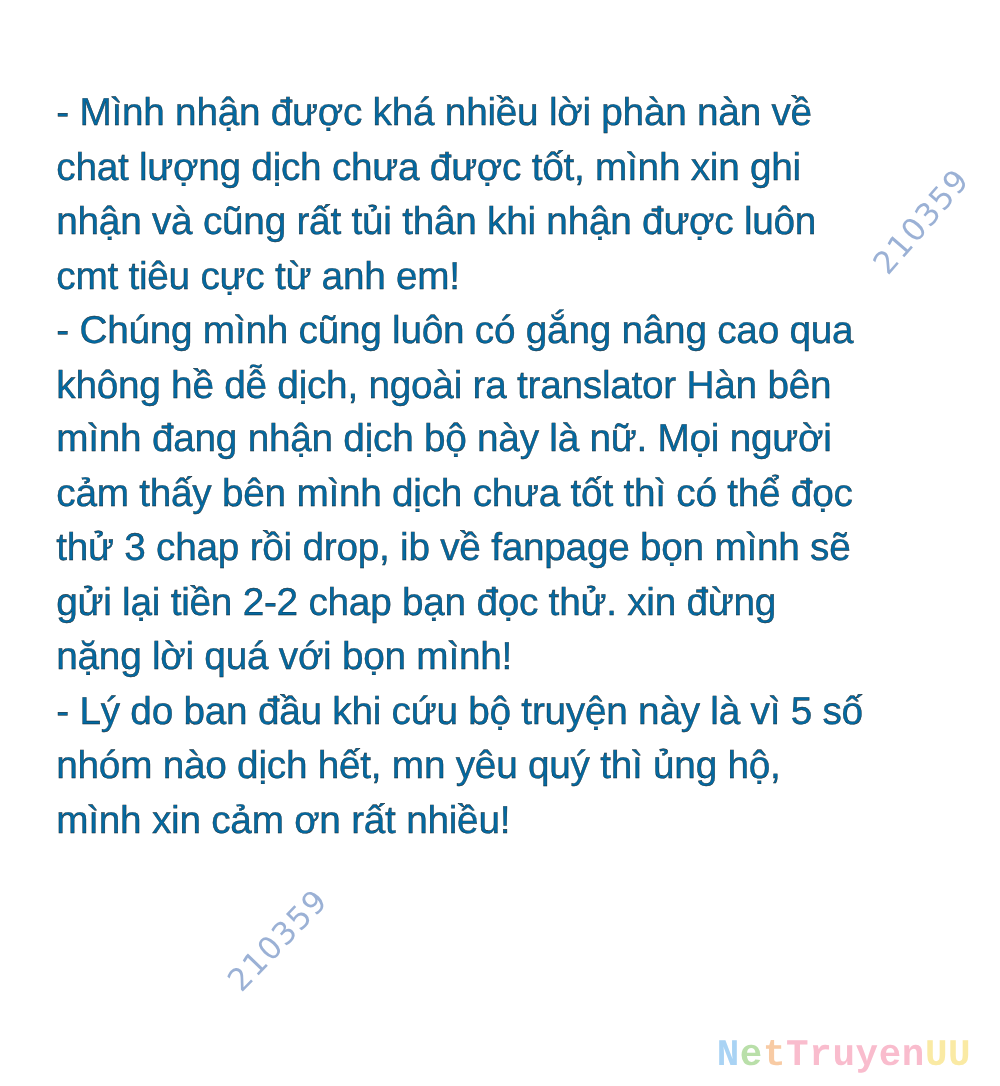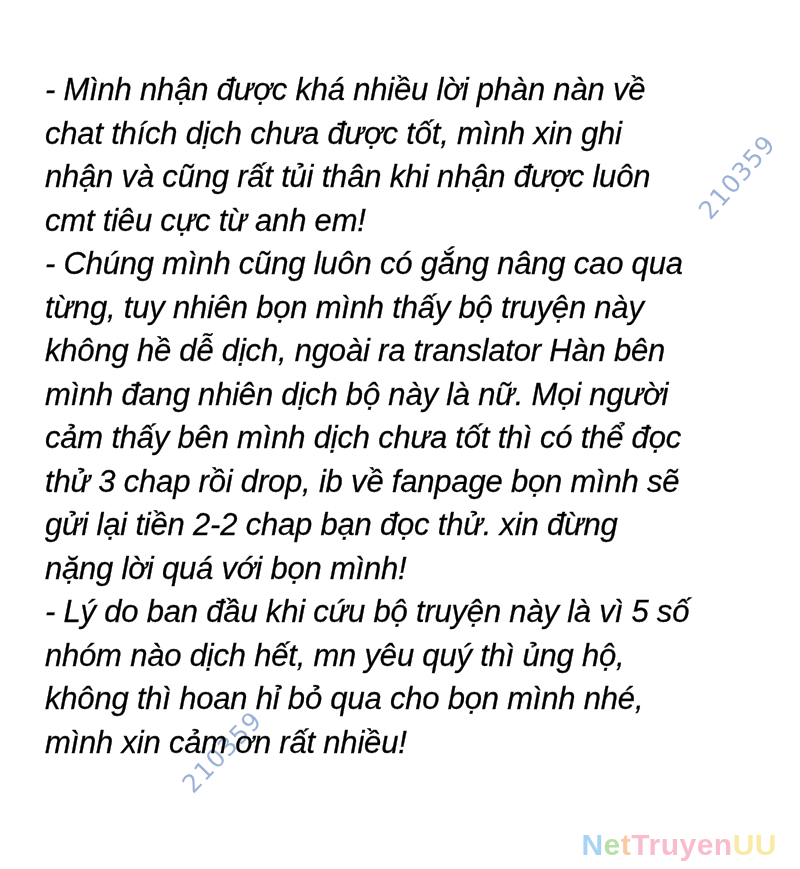--- a/index.html
+++ b/index.html
@@ -51,49 +51,47 @@
   }
   .wm-bottom {
     left: 172px;
     top: 738px;
     transform: rotate(-46deg);
   }
   .logo {
     position: absolute;
     right: 23px;
     bottom: 7px;
-    font-family: Liberation Sans, sans-serif;
+    font-family: Liberation Mono, monospace;
     font-weight: bold;
     font-size: 30px;
     letter-spacing: 0.5px;
     white-space: nowrap;
     z-index: 3;
   }
 </style>
 </head>
 <body>
 
 <div class="page">
 
-  <div class="note" id="note" style="color: #000000; font-style: italic;">
+  <div class="note" id="note" style="color: #0369a1;">
       <div>- Mình nhận được khá nhiều lời phàn nàn về</div>
-      <div>chat thích dịch chưa được tốt, mình xin ghi</div>
+      <div>chat lượng dịch chưa được tốt, mình xin ghi</div>
       <div>nhận và cũng rất tủi thân khi nhận được luôn</div>
       <div>cmt tiêu cực từ anh em!</div>
       <div>- Chúng mình cũng luôn có gắng nâng cao qua</div>
-      <div>từng, tuy nhiên bọn mình thấy bộ truyện này</div>
       <div>không hề dễ dịch, ngoài ra translator Hàn bên</div>
-      <div>mình đang nhiên dịch bộ này là nữ. Mọi người</div>
+      <div>mình đang nhận dịch bộ này là nữ. Mọi người</div>
       <div>cảm thấy bên mình dịch chưa tốt thì có thể đọc</div>
       <div>thử 3 chap rồi drop, ib về fanpage bọn mình sẽ</div>
       <div>gửi lại tiền 2-2 chap bạn đọc thử. xin đừng</div>
       <div>nặng lời quá với bọn mình!</div>
       <div>- Lý do ban đầu khi cứu bộ truyện này là vì 5 số</div>
       <div>nhóm nào dịch hết, mn yêu quý thì ủng hộ,</div>
-      <div>không thì hoan hỉ bỏ qua cho bọn mình nhé,</div>
       <div>mình xin cảm ơn rất nhiều!</div>
     </div>
 
   <div class="watermark wm-top" style="color: rgb(74, 114, 180);">210359</div>
 
   <div class="watermark wm-bottom" style="color: rgb(74, 114, 180);">210359</div>
 
   <div class="logo" id="logo"><span style="color: rgb(169, 211, 244);">N</span><span style="color: rgb(185, 223, 169);">e</span><span style="color: rgb(248, 203, 164);">t</span><span style="color: rgb(249, 188, 205);">T</span><span style="color: rgb(249, 188, 205);">r</span><span style="color: rgb(249, 188, 205);">u</span><span style="color: rgb(249, 188, 205);">y</span><span style="color: rgb(249, 188, 205);">e</span><span style="color: rgb(249, 188, 205);">n</span><span style="color: rgb(250, 234, 164);">U</span><span style="color: rgb(250, 234, 164);">U</span></div>
 
 </div>

